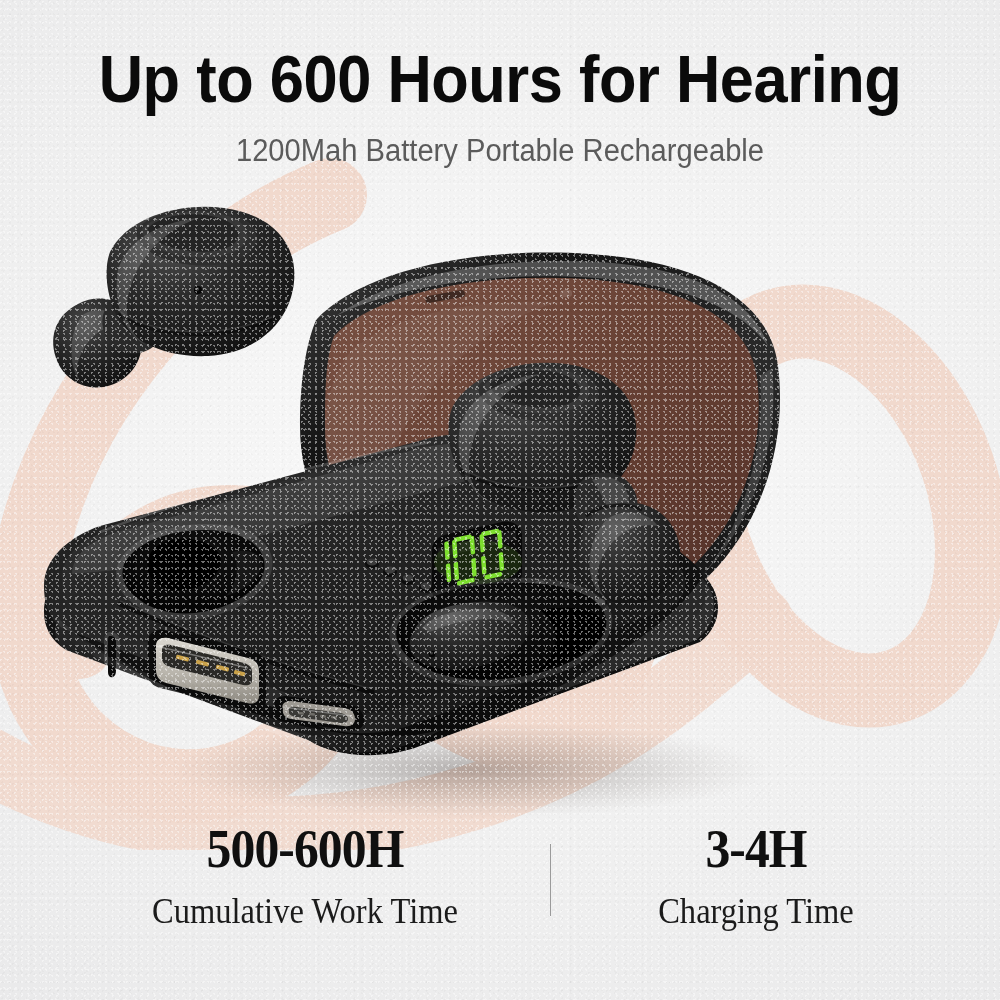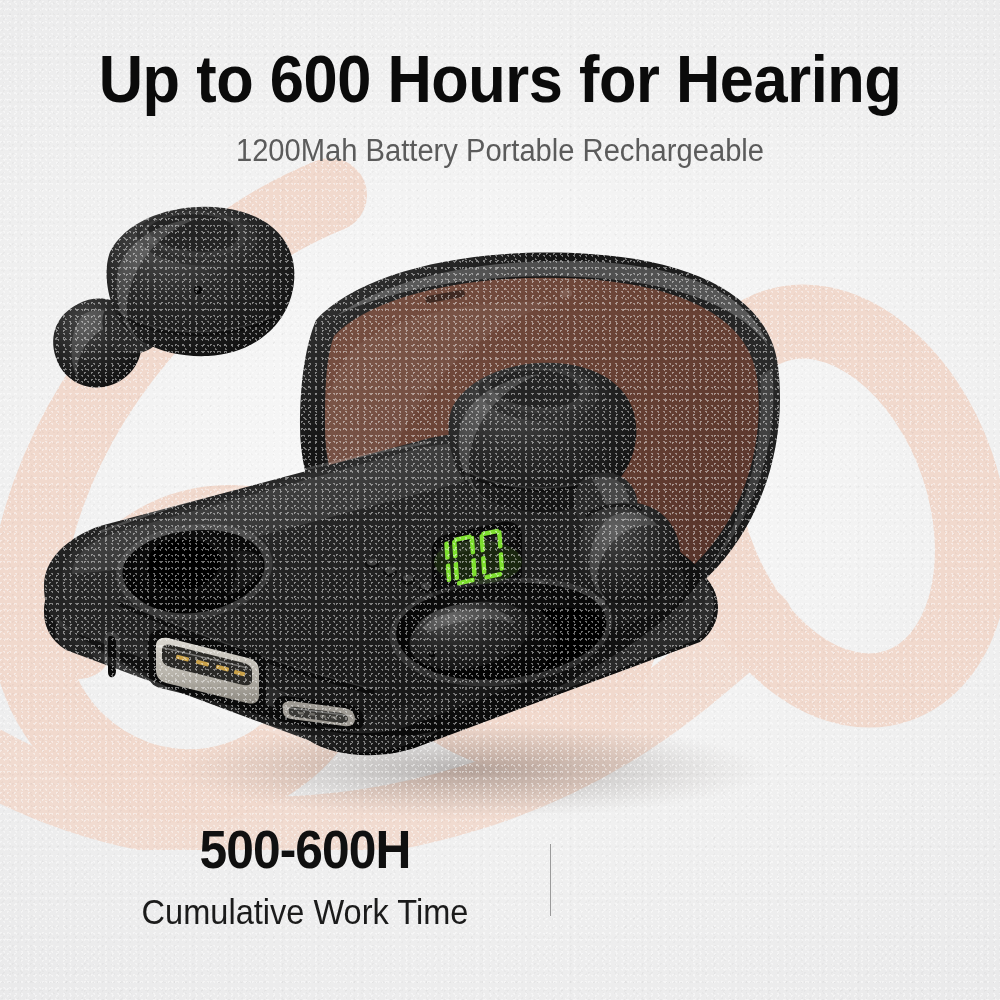--- a/index.html
+++ b/index.html
@@ -51,21 +51,21 @@
     z-index:12;
     font-size:31px; font-weight:400; color:#5b5b5b; line-height:1;
     transform:scaleX(.94); transform-origin:50% 50%;
     white-space:nowrap;
   }
 
   
   #stage { position:absolute; left:0; top:180px; width:1000px; height:640px; z-index:5; }
 
   
-  .stats { position:absolute; left:0; top:822px; width:844px; height:120px; z-index:12; }
+  .stats { position:absolute; left:0; top:822px; width:844px; height:120px; z-index:12;font-family:Liberation Serif, serif; }
   .stat { position:absolute; text-align:center; }
   .stat.left  { left:60px;  width:490px; }
   .stat.right { left:556px; width:400px; }
   .stat-value {
     font-size:54px; font-weight:700; color:#101010; line-height:1;
     transform:scaleX(.92); transform-origin:50% 50%;
     letter-spacing:-1px;
   }
   .stat-label {
     margin-top:18px;
@@ -413,15 +413,19 @@
     </g>
 
   </svg>
 
   <div class="stats">
     <div class="stat left">
       <div class="stat-value">500-600H</div>
       <div class="stat-label">Cumulative Work Time</div>
     </div>
     <div class="divider"></div>
+    <div class="stat right">
+      <div class="stat-value">3-4H</div>
+      <div class="stat-label">Charging Time</div>
+    </div>
   </div>
 
 </div>
 
 </body></html>

